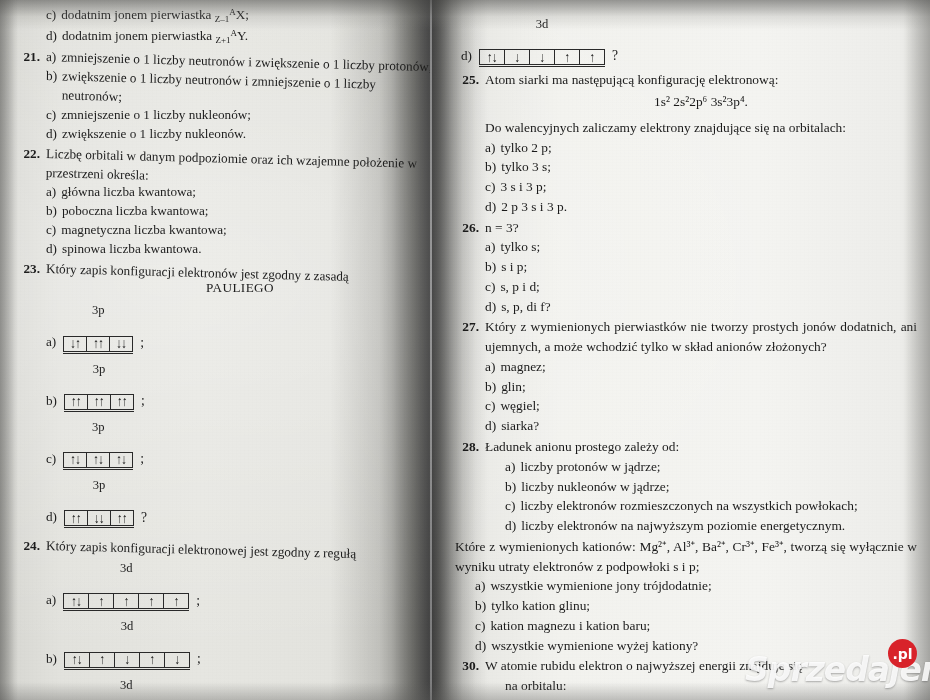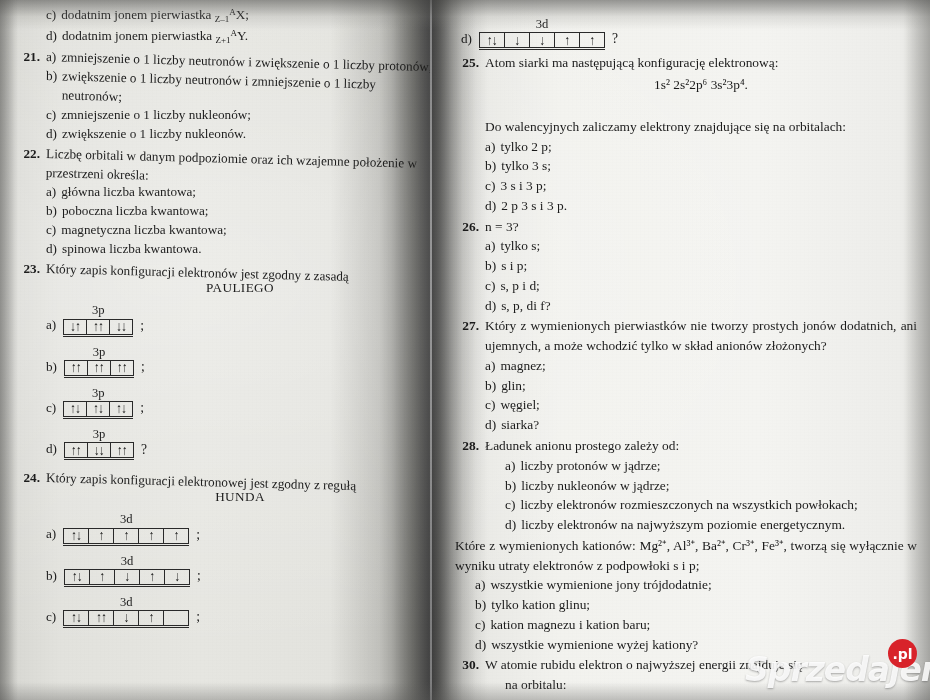--- a/index.html
+++ b/index.html
@@ -93,21 +93,21 @@
   .just{text-align:justify;text-align-last:left;}
   .center{text-align:center;}
   .caps{letter-spacing:.4px;text-align:center;}
   sub{font-size:.68em;vertical-align:-.30em;}
   sup{font-size:.68em;vertical-align:.45em;}
 
   
   .orb-row{display:flex;align-items:flex-end;margin-top:4px;}
   .orb-lbl{flex:0 0 auto;padding-right:7px;padding-bottom:2px;font-size:13.2px;}
   .orb-wrap{flex:0 0 auto;}
-  .orb-cap{font-size:12.6px;text-align:center;line-height:1.05;margin-bottom:1px;}
+  .orb-cap{font-size:12.6px;text-align:center;line-height:1.05;margin-bottom:18px;}
   .orb-boxes{display:flex;border:1.3px solid #2a2a2a;background:transparent;}
   .orb-boxes .cell{
     border-right:1.2px solid #2a2a2a;
     height:14px;min-width:20px;
     display:flex;align-items:center;justify-content:center;
     font-size:11px;letter-spacing:-0.5px;line-height:1;
     color:#121212;padding:0 1px;
   }
   .orb-boxes .cell:last-child{border-right:none;}
   .orb-boxes.wide .cell{min-width:22px;}
@@ -304,21 +304,20 @@
             </span>
             <span class="orb-tail">?</span>
           </div>
         </div>
       </div>
 
       <div class="q" style="margin-top:8px;">
         <div class="qnum">24.</div>
         <div class="qbody">
           <div class="warp1">Który zapis konfiguracji elektronowej jest zgodny z regułą</div>
-          <div class="caps">HUNDA</div>
 
           <div class="orb-row" style="margin-top:7px;">
             <span class="orb-lbl">a)</span>
             <span class="orb-wrap">
               <div class="orb-cap">3d</div>
               <div class="orb-boxes wide">
                 <span class="cell">
                     <i class="ar up"></i>
                     <i class="ar dn"></i>
                   </span>
@@ -427,21 +426,21 @@
         </div>
         <div class="orb-under"></div>
       </span>
       <span class="orb-tail">?</span>
     </div>
 
     <div class="q" style="margin-top:3px;">
       <div class="qnum r">25.</div>
       <div class="qbody">
         <div>Atom siarki ma następującą konfigurację elektronową:</div>
-        <div class="center" style="margin:2px 0 22px 0;">1s²   2s²2p⁶   3s²3p⁴.</div>
+        <div class="center" style="margin:2px 0 6px 0;">1s²   2s²2p⁶   3s²3p⁴.</div>
         <div class="just">Do walencyjnych zaliczamy elektrony znajdujące się na orbitalach:</div>
         <div class="opt">
           <span class="optlbl">a)</span>
           <span class="optxt">tylko 2 p;</span>
         </div>
         <div class="opt">
           <span class="optlbl">b)</span>
           <span class="optxt">tylko 3 s;</span>
         </div>
         <div class="opt">

